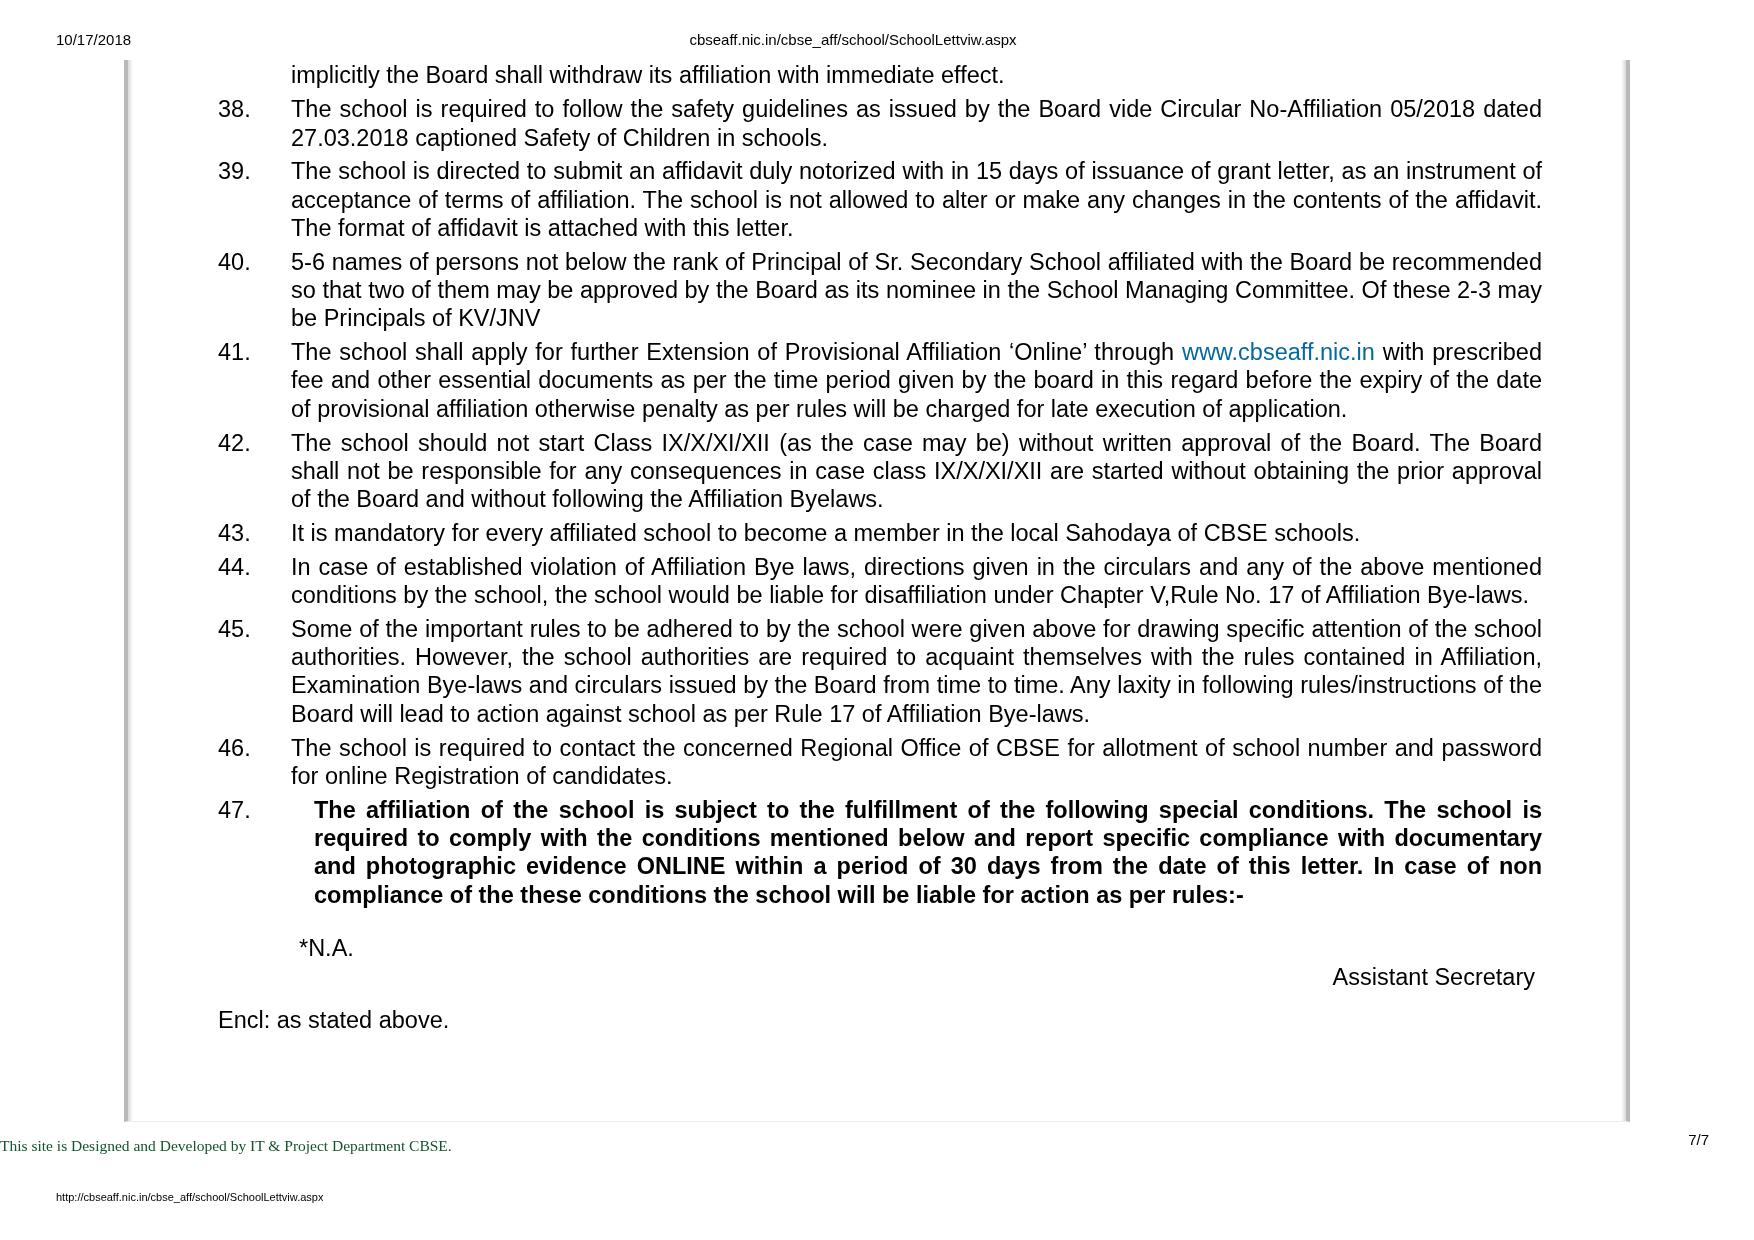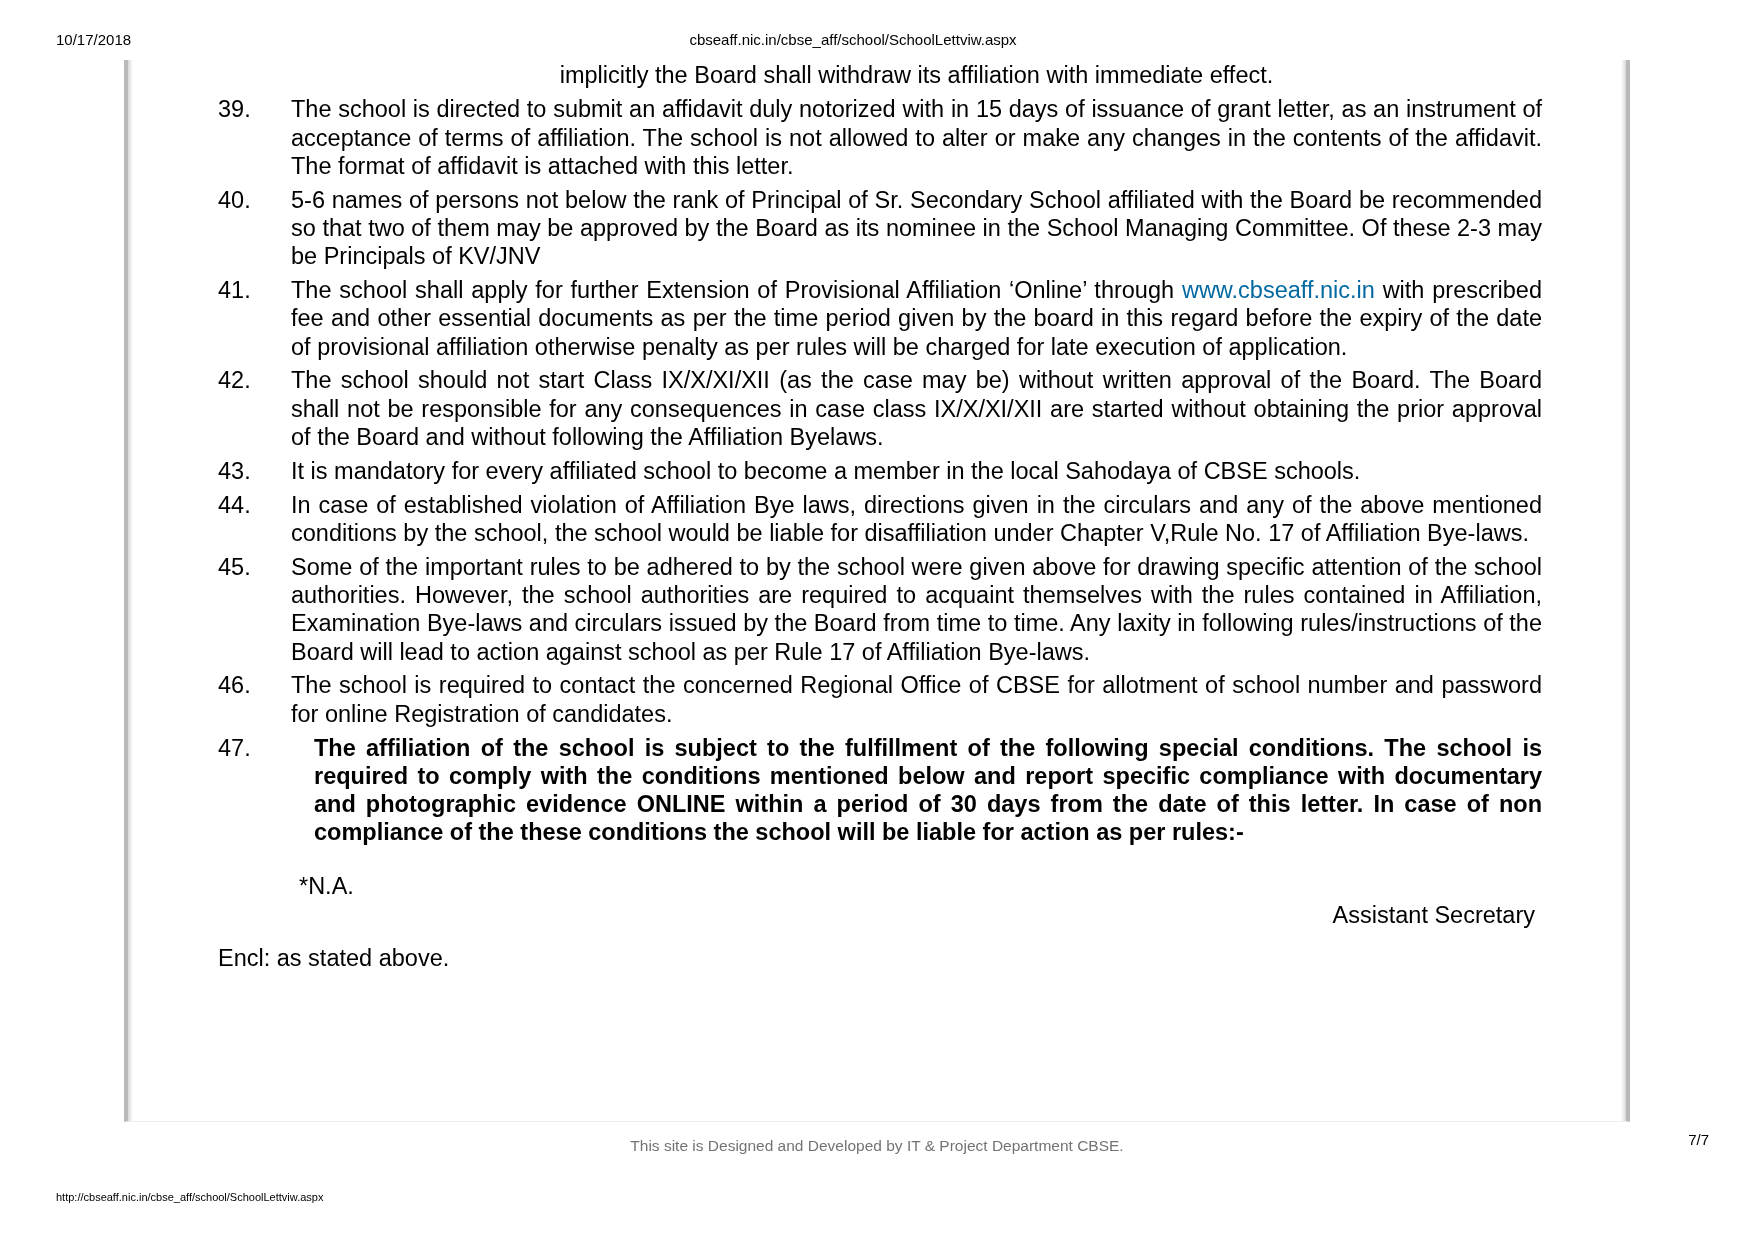--- a/index.html
+++ b/index.html
@@ -23,46 +23,50 @@
   }
   .panel::before, .panel::after {
     content: ""; position: absolute; top: 0; bottom: 0; width: 5px;
   }
   .panel::before { left: 0; background: linear-gradient(to right, #d8d8d8, #ffffff); }
   .panel::after { right: 0; background: linear-gradient(to left, #d8d8d8, #ffffff); }
   .content {
     position: absolute; left: 90px; top: 0; width: 1324px;
     font-size: 23.5px; line-height: 28.3px;
   }
-  .cont-line { padding-left: 73px; margin: 1px 0 6px 0; text-align: center; }
+  .cont-line { padding-left: 73px; margin: 1px 0 6px 0; }
   .item { display: flex; margin: 0 0 5.5px 0; }
   .item .num { width: 73px; flex: 0 0 73px; }
   .item .txt { flex: 1; text-align: justify; text-align-last: left; }
   .item.bold .txt { font-weight: bold; margin-left: 23px; }
   .link { color: #0369a1; }
   .na { padding-left: 81px; margin-top: 25px; }
   .signature { text-align: right; margin-top: 1px; padding-right: 7px; }
   .encl { margin-top: 15px; }
   .site-footer {
-    position: absolute; left: 0; width: 1754px; top: 1137px; text-align: center;
-    font-family: Liberation Sans, sans-serif; font-size: 15.5px; color: #737373;
+    position: absolute; left: 0; width: 1754px; top: 1137px; 
+    font-family: Liberation Serif, serif; font-size: 15.5px; color: #14532d;
   }
   .print-footer-url { position: absolute; left: 56px; top: 1191px; font-size: 11px; }
   .print-footer-page { position: absolute; right: 45px; top: 1131px; font-size: 15px; }
 </style>
 </head>
 <body>
 
 <div class="print-header-date">10/17/2018</div>
 <div class="print-header-url">cbseaff.nic.in/cbse_aff/school/SchoolLettviw.aspx</div>
 
 <div class="panel">
   <div class="content">
     <div class="cont-line">implicitly the Board shall withdraw its affiliation with immediate effect.</div>
 
+    <div class="item">
+      <span class="num">38.</span>
+      <span class="txt">The school is required to follow the safety guidelines as issued by the Board vide Circular No-Affiliation 05/2018 dated 27.03.2018 captioned Safety of Children in schools.</span>
+    </div>
     <div class="item">
       <span class="num">39.</span>
       <span class="txt">The school is directed to submit an affidavit duly notorized with in 15 days of issuance of grant letter, as an instrument of acceptance of terms of affiliation. The school is not allowed to alter or make any changes in the contents of the affidavit. The format of affidavit is attached with this letter.</span>
     </div>
     <div class="item">
       <span class="num">40.</span>
       <span class="txt">5-6 names of persons not below the rank of Principal of Sr. Secondary School affiliated with the Board be recommended so that two of them may be approved by the Board as its nominee in the School Managing Committee. Of these 2-3 may be Principals of KV/JNV</span>
     </div>
     <div class="item">
       <span class="num">41.</span>

